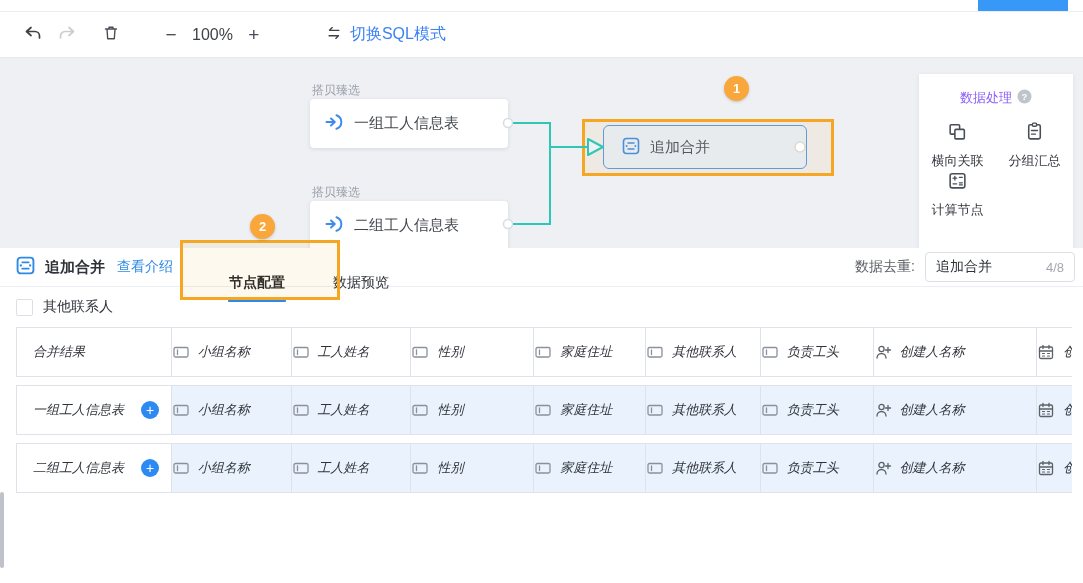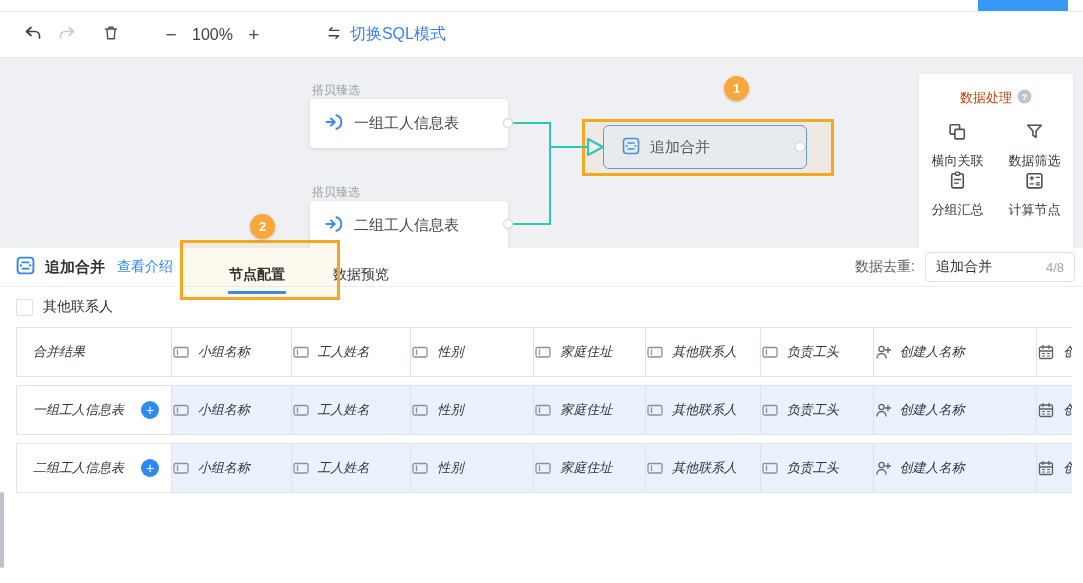--- a/index.html
+++ b/index.html
@@ -33,32 +33,32 @@
              padding-left:18px;gap:10px;font-size:15px;color:#55595f;box-sizing:border-box;z-index:2;}
   .badge{position:absolute;width:25px;height:25px;border-radius:50%;background:#f9a63a;color:#fff;
          font-size:13px;font-weight:bold;display:flex;align-items:center;justify-content:center;
          z-index:6;box-shadow:0 1px 3px rgba(0,0,0,.18);}
   .connsvg{position:absolute;left:0;top:0;z-index:3;pointer-events:none;}
 
   
   .toolspanel{position:absolute;left:919px;top:16px;width:154px;height:200px;background:#fff;
               box-shadow:0 1px 5px rgba(31,45,61,.08);z-index:2;}
   .tp-title{display:flex;align-items:center;justify-content:center;gap:5px;margin-top:15px;
-            font-size:13px;color:#c2410c;}
+            font-size:13px;color:#8b5cf6;}
   .toolgrid{display:grid;grid-template-columns:1fr 1fr;margin-top:14px;row-gap:0;}
   .toolitem{display:flex;flex-direction:column;align-items:center;gap:7px;font-size:13px;
             color:#33373d;cursor:pointer;}
 
   
   .bottom{position:relative;background:#fff;}
   .cfghead{height:38px;display:flex;align-items:center;border-bottom:1px solid #ebeef5;
            padding-left:16px;position:relative;}
   .cfgtitle{font-size:15px;font-weight:bold;color:#2f3339;margin:0 12px 0 10px;}
   .introlink{font-size:14px;color:#2e8ae6;cursor:pointer;}
-  .tabs{position:absolute;left:205px;top:8px;height:100%;display:flex;}
+  .tabs{position:absolute;left:205px;top:16px;height:100%;display:flex;}
   .tab{padding:0 24px;display:flex;align-items:center;font-size:14px;color:#303339;
        position:relative;cursor:pointer;}
   .tab.active{font-weight:bold;color:#25282d;}
   .tab.active::after{content:"";position:absolute;left:50%;transform:translateX(-50%);
        bottom:0;width:58px;height:3px;background:#2e8ae6;border-radius:1px;}
   .namegrp{margin-left:auto;display:flex;align-items:center;gap:10px;padding-right:8px;
            font-size:14px;color:#5d6166;}
   .nameinput{width:150px;height:30px;border:1px solid #dcdfe6;border-radius:4px;display:flex;
              align-items:center;justify-content:space-between;padding:0 10px;
              box-sizing:border-box;background:#fff;}
@@ -199,28 +199,20 @@
             <svg width="21" height="21" viewBox="0 0 20 20" fill="none">
                 <rect x="3" y="3.5" width="9" height="9" rx="1" stroke="#4a4f57" stroke-width="1.5"></rect>
                 <rect x="7.5" y="8" width="9" height="9" rx="1" fill="#ffffff" stroke="#4a4f57" stroke-width="1.5"></rect>
               </svg>
           </span>
           <span>横向关联</span>
         </div>
         <div class="toolitem">
           <span>
             <svg width="21" height="21" viewBox="0 0 20 20" fill="none">
-                <path d="M3.5 4 h13 l-5 5.5 v6 l-3 -1.8 v-4.2 z" stroke="#4a4f57" stroke-width="1.5" stroke-linejoin="round"></path>
-              </svg>
-          </span>
-          <span>数据筛选</span>
-        </div>
-        <div class="toolitem">
-          <span>
-            <svg width="21" height="21" viewBox="0 0 20 20" fill="none">
                 <rect x="4.5" y="3.5" width="11" height="13.5" rx="1.5" stroke="#4a4f57" stroke-width="1.5"></rect>
                 <rect x="8" y="2" width="4" height="3" rx="1" fill="#ffffff" stroke="#4a4f57" stroke-width="1.3"></rect>
                 <path d="M7.2 9 h5.6 M7.2 12.5 h3.6" stroke="#4a4f57" stroke-width="1.4" stroke-linecap="round"></path>
               </svg>
           </span>
           <span>分组汇总</span>
         </div>
         <div class="toolitem">
           <span>
             <svg width="21" height="21" viewBox="0 0 20 20" fill="none">

